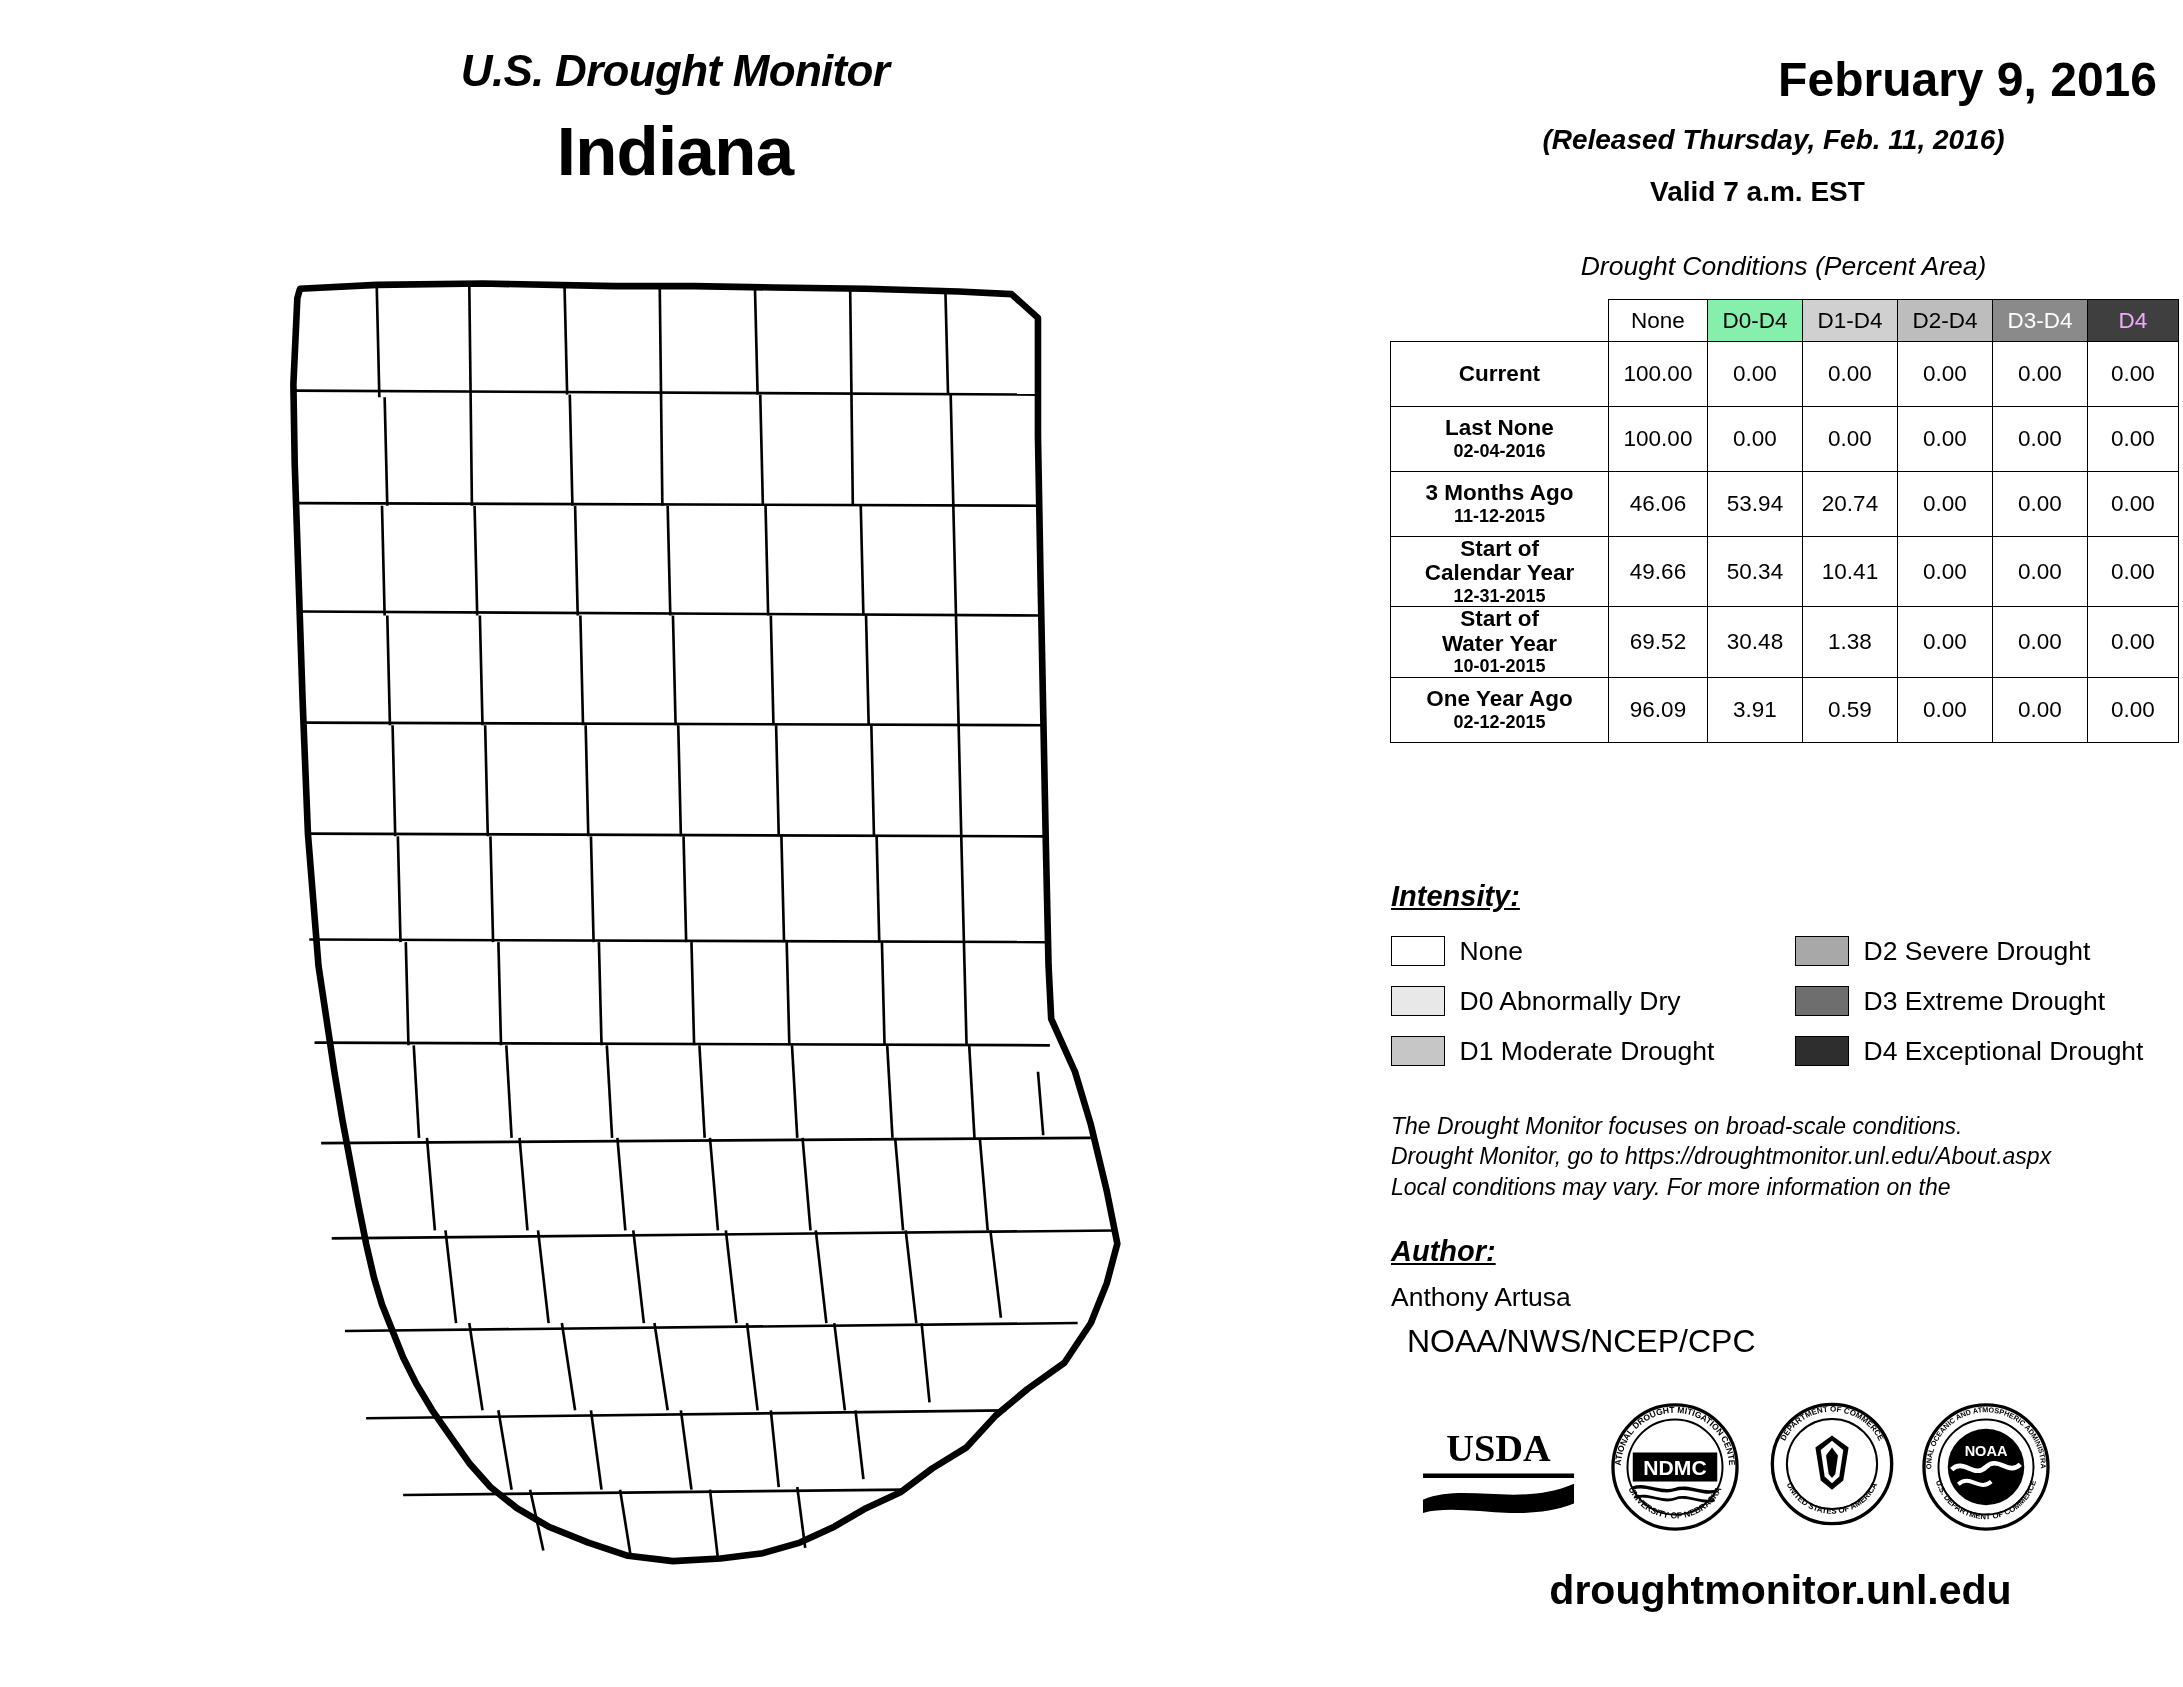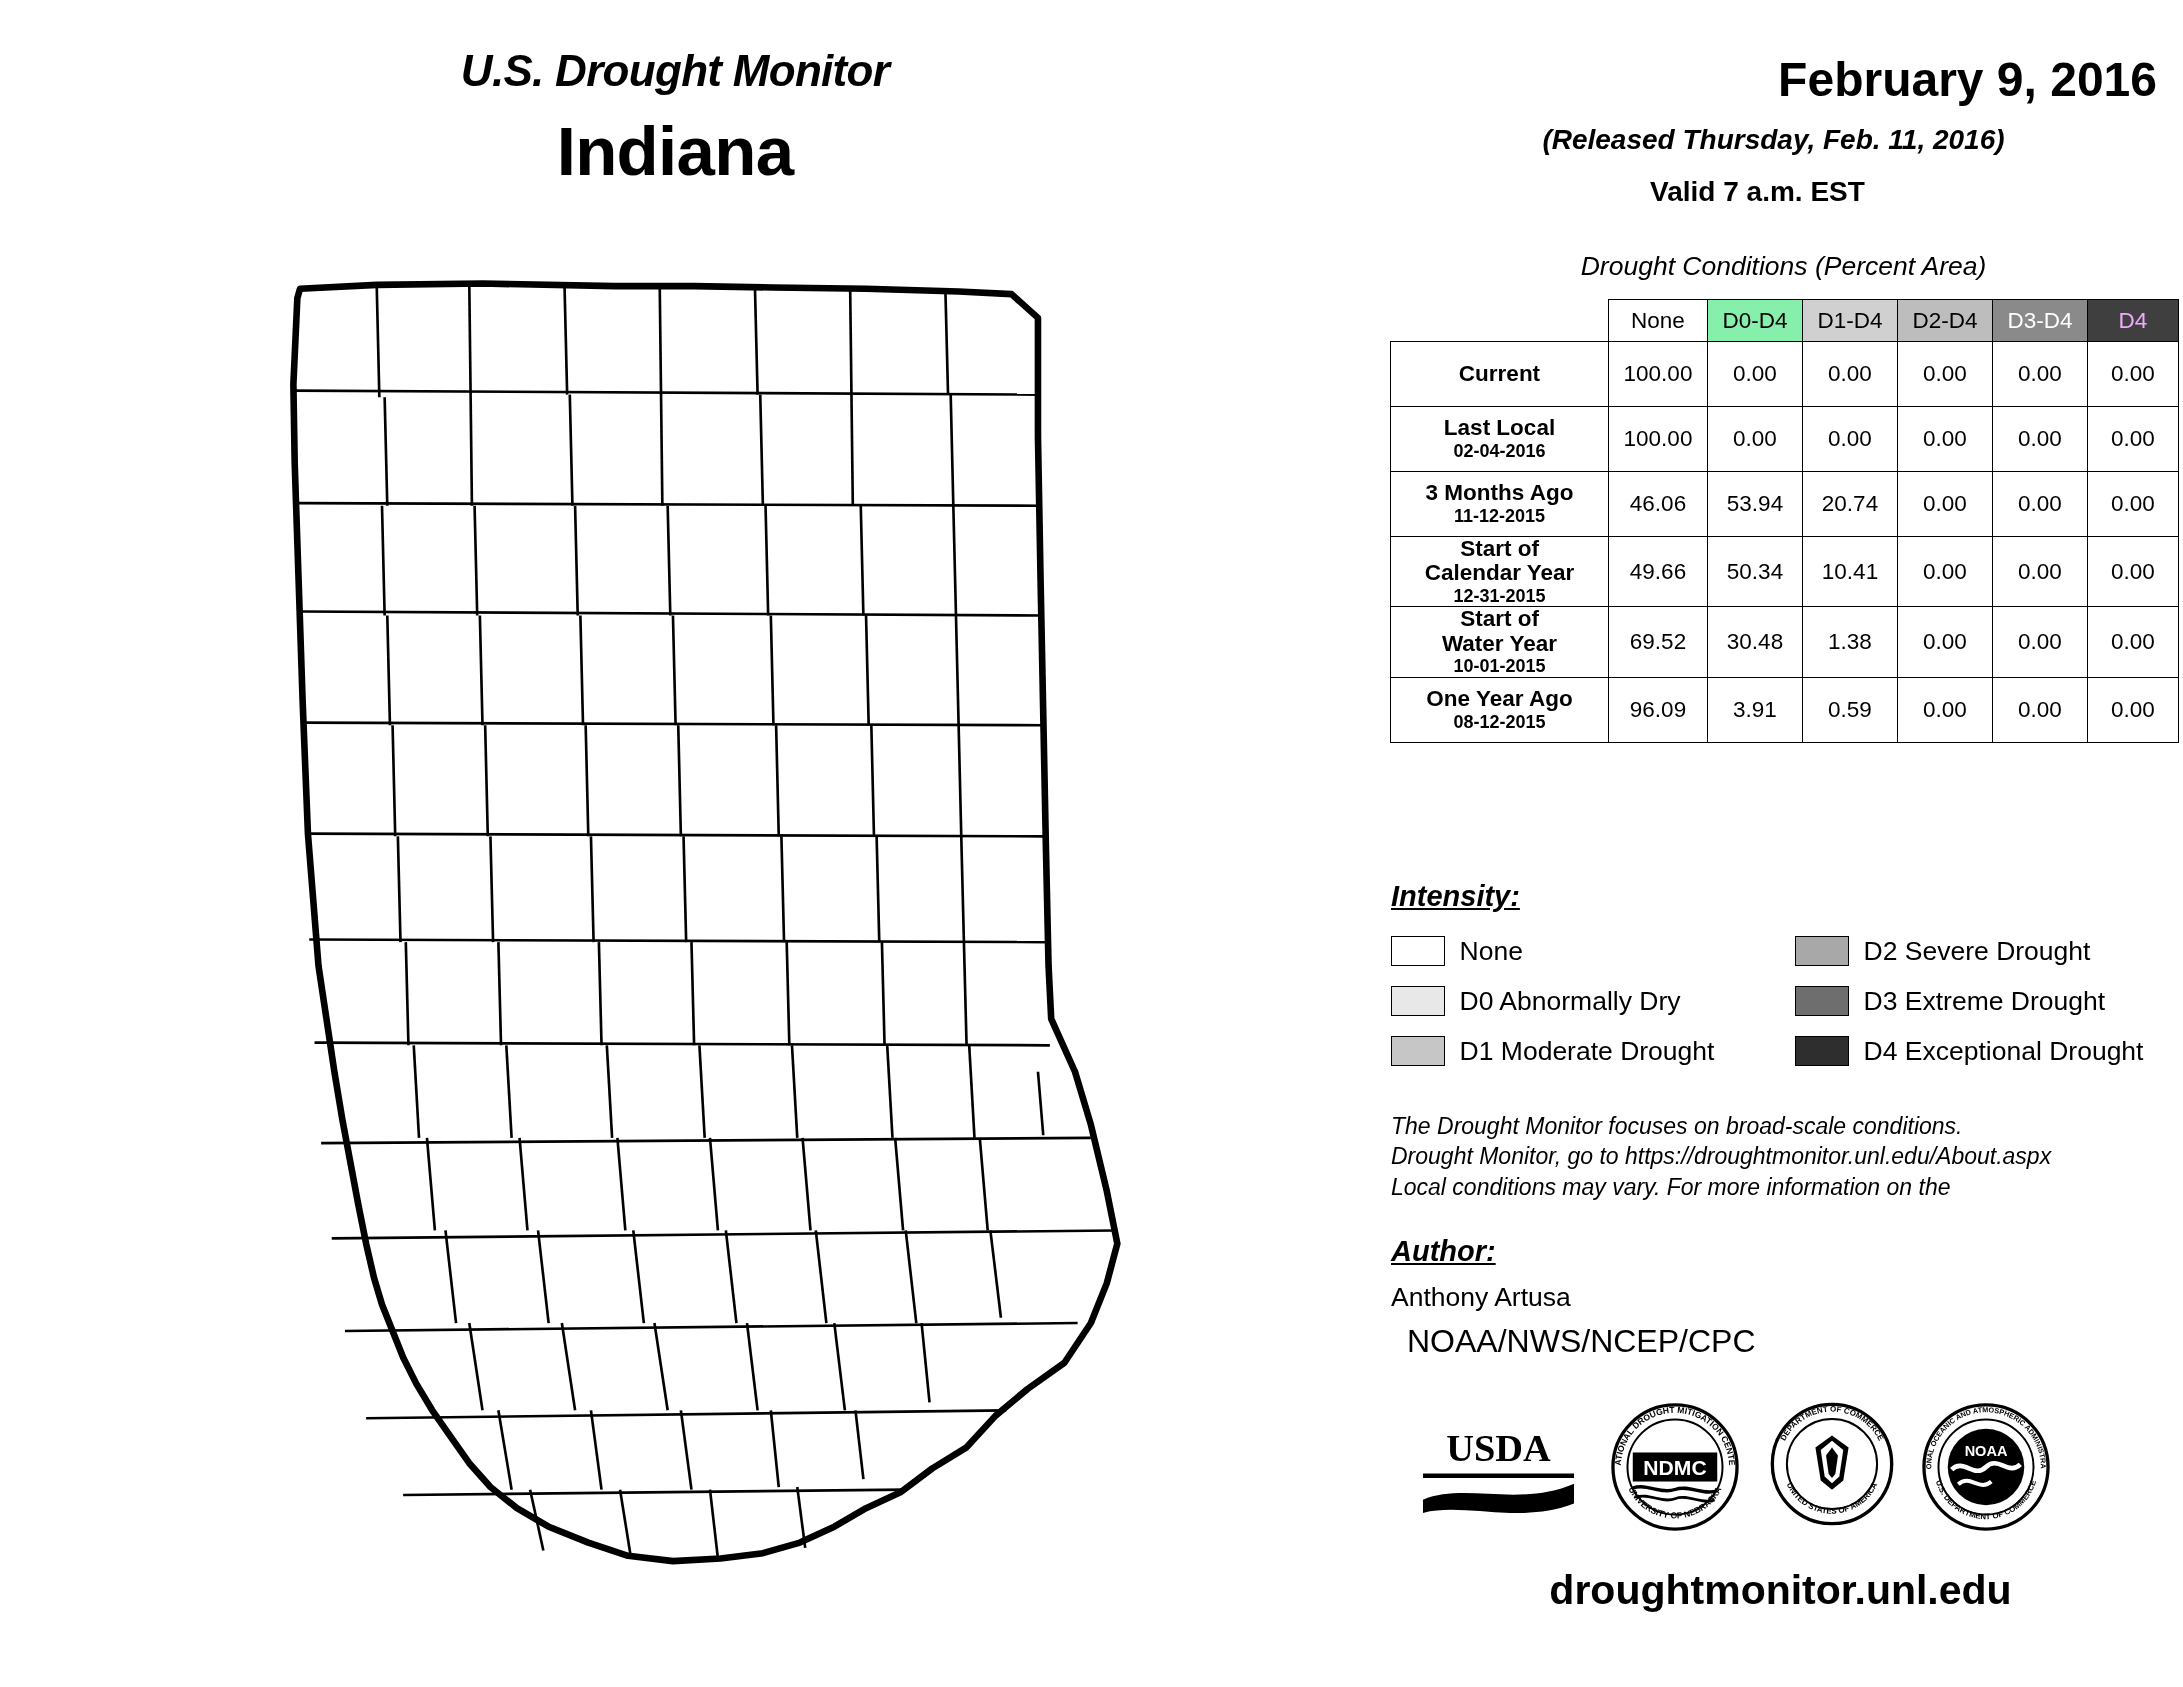--- a/index.html
+++ b/index.html
@@ -430,21 +430,21 @@
           </td>
           <td class="val">100.00</td>
           <td class="val">0.00</td>
           <td class="val">0.00</td>
           <td class="val">0.00</td>
           <td class="val">0.00</td>
           <td class="val">0.00</td>
         </tr>
         <tr>
           <td class="rowlabel">
-            <span class="lab">Last Local</span>
+            <span class="lab">Last None</span>
             <span class="sub">02-04-2016</span>
           </td>
           <td class="val">100.00</td>
           <td class="val">0.00</td>
           <td class="val">0.00</td>
           <td class="val">0.00</td>
           <td class="val">0.00</td>
           <td class="val">0.00</td>
         </tr>
         <tr>
@@ -481,21 +481,21 @@
           <td class="val">69.52</td>
           <td class="val">30.48</td>
           <td class="val">1.38</td>
           <td class="val">0.00</td>
           <td class="val">0.00</td>
           <td class="val">0.00</td>
         </tr>
         <tr>
           <td class="rowlabel">
             <span class="lab">One Year Ago</span>
-            <span class="sub">08-12-2015</span>
+            <span class="sub">02-12-2015</span>
           </td>
           <td class="val">96.09</td>
           <td class="val">3.91</td>
           <td class="val">0.59</td>
           <td class="val">0.00</td>
           <td class="val">0.00</td>
           <td class="val">0.00</td>
         </tr>
       </tbody>
     </table>

